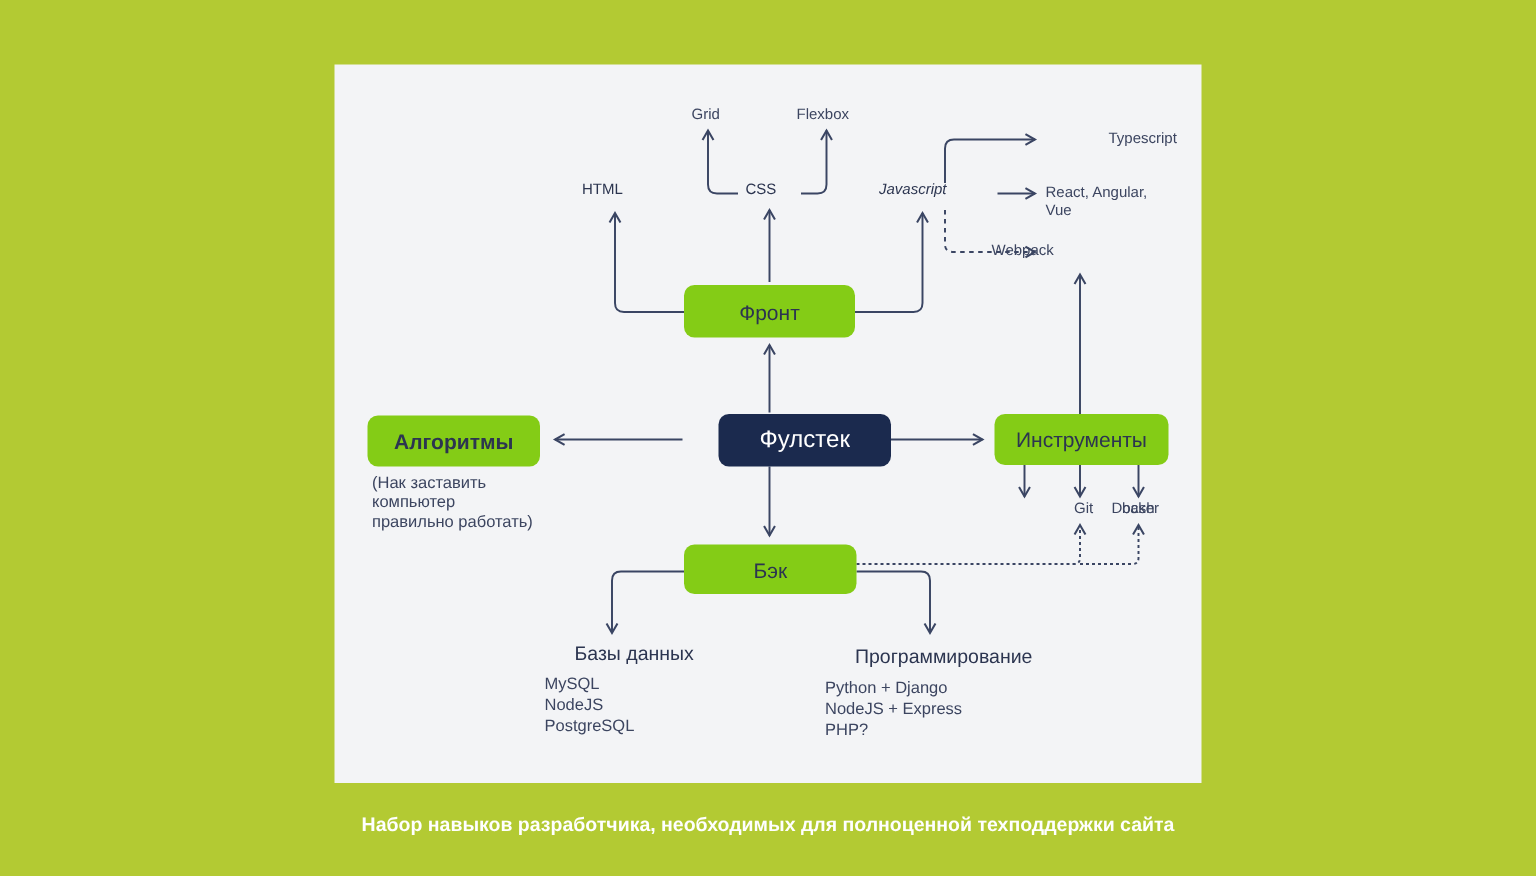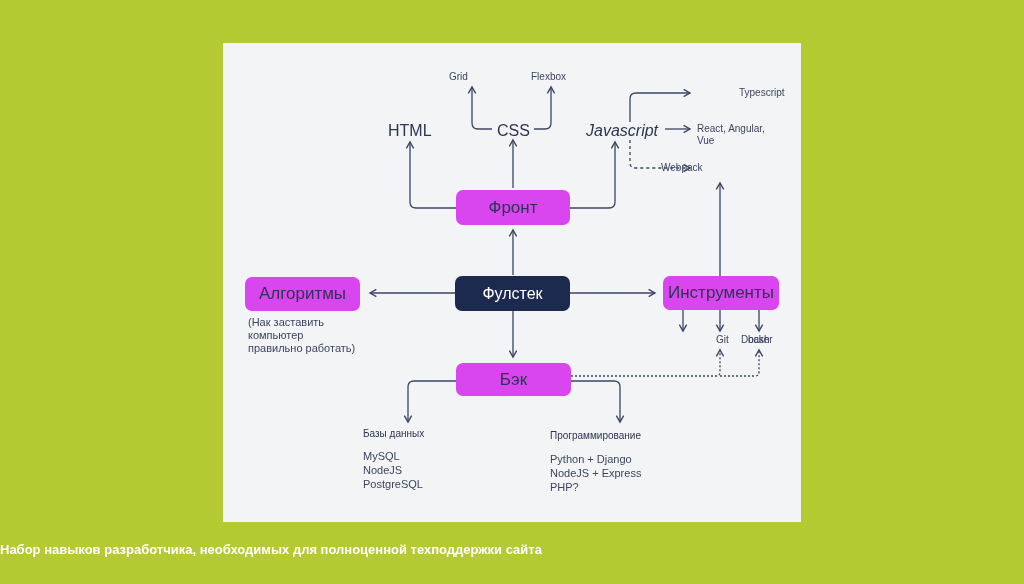--- a/index.html
+++ b/index.html
@@ -5,30 +5,30 @@
   html, body { margin:0; padding:0; }
   body {
     width:1024px; height:584px; background:#b3ca33; position:relative; overflow:hidden;
     font-family:"Liberation Sans", "DejaVu Sans", sans-serif;
   }
   .panel {
     position:absolute; left:223px; top:43px; width:578px; height:479px; background:#f3f4f6;
   }
   svg.lines { position:absolute; left:0; top:0; width:1024px; height:584px; }
   .node {
-    position:absolute; background:#d946ef; border-radius:7px; color:#2c3550;
-    display:flex; align-items:center; justify-content:center; font-size:17px;
+    position:absolute; background:#84cc16; border-radius:7px; color:#2c3550;
+    display:flex; align-items:center; justify-content:center; font-size:14px;
   }
-  .node.dark { background:#1b2a4e; color:#ffffff; font-size:16px; }
+  .node.dark { background:#1b2a4e; color:#ffffff; font-size:16px;margin-left:24px; }
   .lbl { position:absolute; color:#2c3550; white-space:nowrap; line-height:1.2; }
-  .lbl.big { font-size:16px; }
+  .lbl.big { font-size:10px; }
   .lbl.small { font-size:10px; color:#3c4560; }
-  .lbl.mid { font-size:10px; }
+  .lbl.mid { font-size:13px;margin-left:20px; }
   .caption {
-    position:absolute; left:0; width:1024px; top:542px; 
+    position:absolute; left:0; width:1024px; top:542px; text-align:center;
     color:#ffffff; font-size:13px; font-weight:bold;
   }
   .note { position:absolute; font-size:11px; color:#3c4560; line-height:13px; }
 </style>
 </head>
 <body>
 
 <div class="panel"></div>
 
 <svg class="lines" viewBox="0 0 1024 584">
@@ -77,34 +77,34 @@
     <path d="M571,381 L614,381 Q620,381 620,387 L620,422" marker-end="url(#ah)"></path>
   </g>
 </svg>
 
 <div class="node" style="left:456px;top:190px;width:114px;height:35px;">
   <span>Фронт</span>
 </div>
 <div class="node dark" style="left:455px;top:276px;width:115px;height:35px;">
   <span>Фулстек</span>
 </div>
-<div class="node" style="left:245px;top:277px;width:115px;height:34px;">
+<div class="node" style="left:245px;top:277px;width:115px;height:34px;font-weight:bold;">
   <span>Алгоритмы</span>
 </div>
 <div class="node" style="left:663px;top:276px;width:116px;height:34px;">
   <span>Инструменты</span>
 </div>
 <div class="node" style="left:456px;top:363px;width:115px;height:33px;">
   <span>Бэк</span>
 </div>
 
 <span class="lbl big" style="left:388px;top:121px;">HTML</span>
 <span class="lbl big" style="left:497px;top:121px;">CSS</span>
 <span class="lbl big" style="left:586px;top:121px;font-style:italic;">Javascript</span>
-<span class="lbl small" style="left:449px;top:71px;">Grid</span>
+<span class="lbl small" style="left:461px;top:71px;">Grid</span>
 <span class="lbl small" style="left:531px;top:71px;">Flexbox</span>
 <span class="lbl small" style="left:697px;top:87px;margin-left:42px;">Typescript</span>
 <span class="lbl small" style="left:697px;top:123px;">React, Angular,</span>
 <span class="lbl small" style="left:697px;top:135px;">Vue</span>
 <span class="lbl small" style="left:661px;top:162px;">Webpack</span>
 
 <div class="note" style="left:248px;top:316px;">
   <div>(Нак заставить</div>
   <div>компьютер</div>
   <div>правильно работать)</div>

